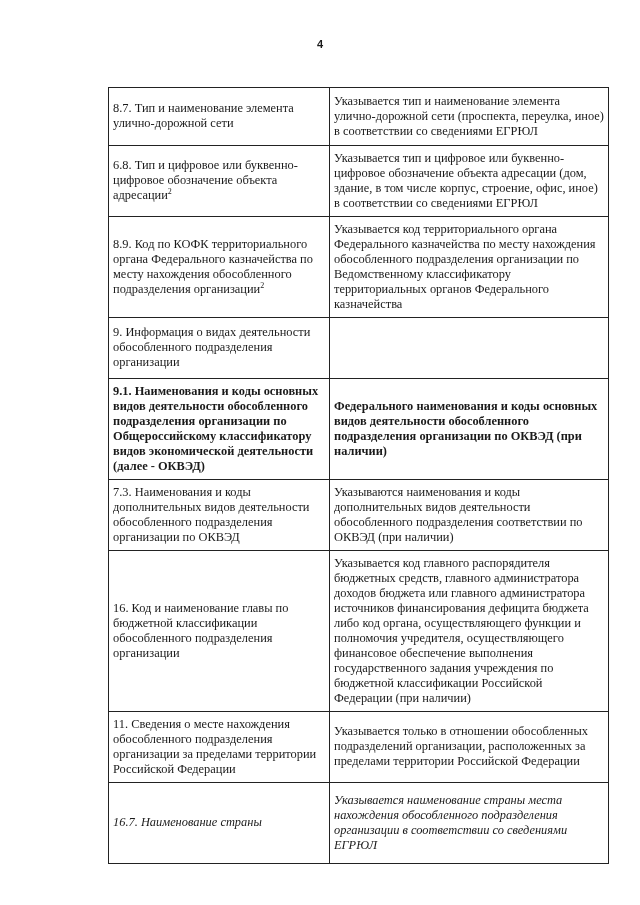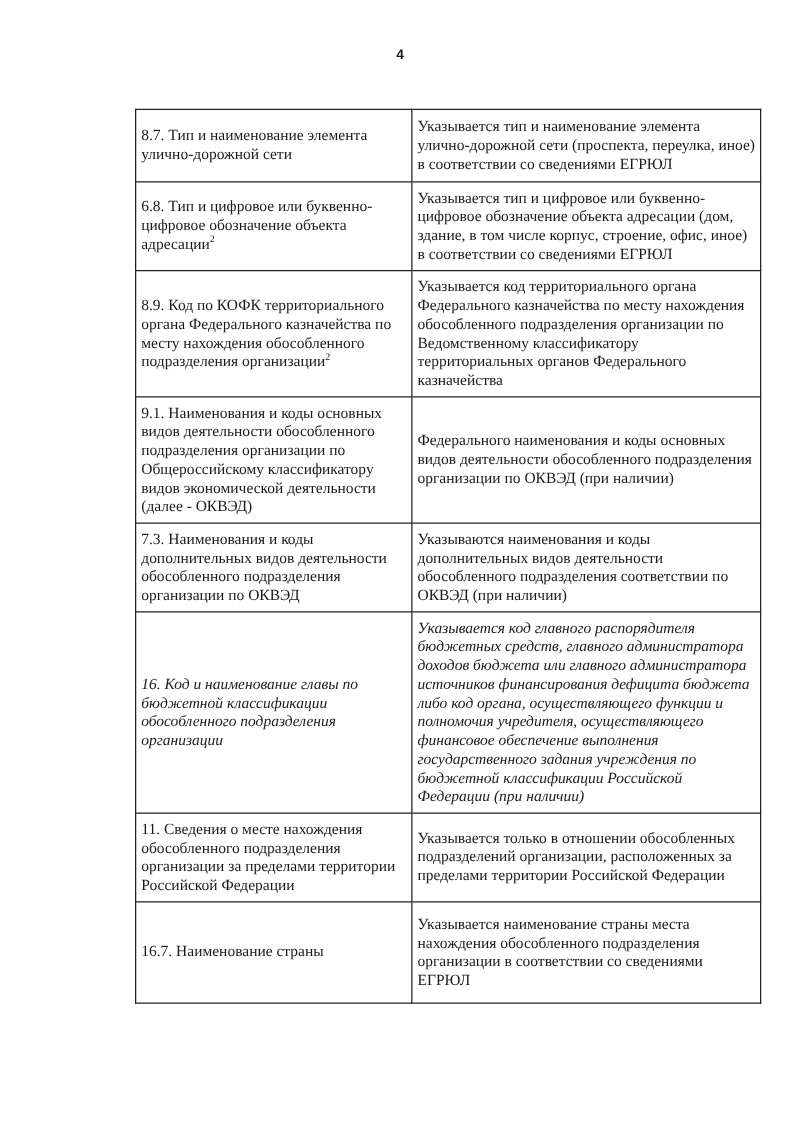--- a/index.html
+++ b/index.html
@@ -11,44 +11,48 @@
               table-layout:fixed;margin-top:20px; }
   table.doc td { border:1.3px solid #222; padding:3px 4px 4px 4px; font-size:12.4px; line-height:15px;
                  vertical-align:middle; word-wrap:break-word; }
   table.doc td.c1 { width:212px; }
   table.doc td.c2 { width:270px; }
   sup { font-size:8px; line-height:0; vertical-align:super; }
   .r1 td { height:50px; }
   .r2 td { height:63px; }
   .r3 td { height:93px; }
   .r4 td { height:53px; }
-  .r5 td { height:93px; }
+  .r5 td { height:93px;font-weight:bold; }
   .r6 td { height:63px; }
-  .r7 td { height:153px;font-style:italic; }
+  .r7 td { height:153px; }
   .r8 td { height:63px; }
-  .r9 td { height:73px; }
+  .r9 td { height:73px;font-style:italic; }
 </style>
 </head>
 <body>
 
 <div class="page-number">4</div>
 
 <table class="doc">
   <tbody>
     <tr class="r1">
       <td class="c1"><span>8.7. Тип и наименование элемента улично-дорожной сети</span><sup></sup></td>
       <td class="c2"><span>Указывается тип и наименование элемента улично-дорожной сети (проспекта, переулка, иное) в соответствии со сведениями ЕГРЮЛ</span></td>
     </tr>
     <tr class="r2">
       <td class="c1"><span>6.8. Тип и цифровое или буквенно-цифровое обозначение объекта адресации</span><sup>2</sup></td>
       <td class="c2"><span>Указывается тип и цифровое или буквенно-цифровое обозначение объекта адресации (дом, здание, в том числе корпус, строение, офис, иное) в соответствии со сведениями ЕГРЮЛ</span></td>
     </tr>
     <tr class="r3">
       <td class="c1"><span>8.9. Код по КОФК территориального органа Федерального казначейства по месту нахождения обособленного подразделения организации</span><sup>2</sup></td>
       <td class="c2"><span>Указывается код территориального органа Федерального казначейства по месту нахождения обособленного подразделения организации по Ведомственному классификатору территориальных органов Федерального казначейства</span></td>
+    </tr>
+    <tr class="r4">
+      <td class="c1"><span>9. Информация о видах деятельности обособленного подразделения организации</span></td>
+      <td class="c2"><span></span></td>
     </tr>
     <tr class="r5">
       <td class="c1"><span>9.1. Наименования и коды основных видов деятельности обособленного подразделения организации по Общероссийскому классификатору видов экономической деятельности (далее - ОКВЭД)</span></td>
       <td class="c2"><span>Федерального наименования и коды основных видов деятельности обособленного подразделения организации по ОКВЭД (при наличии)</span></td>
     </tr>
     <tr class="r6">
       <td class="c1"><span>7.3. Наименования и коды дополнительных видов деятельности обособленного подразделения организации по ОКВЭД</span></td>
       <td class="c2"><span>Указываются наименования и коды дополнительных видов деятельности обособленного подразделения соответствии по ОКВЭД (при наличии)</span></td>
     </tr>
     <tr class="r7">

